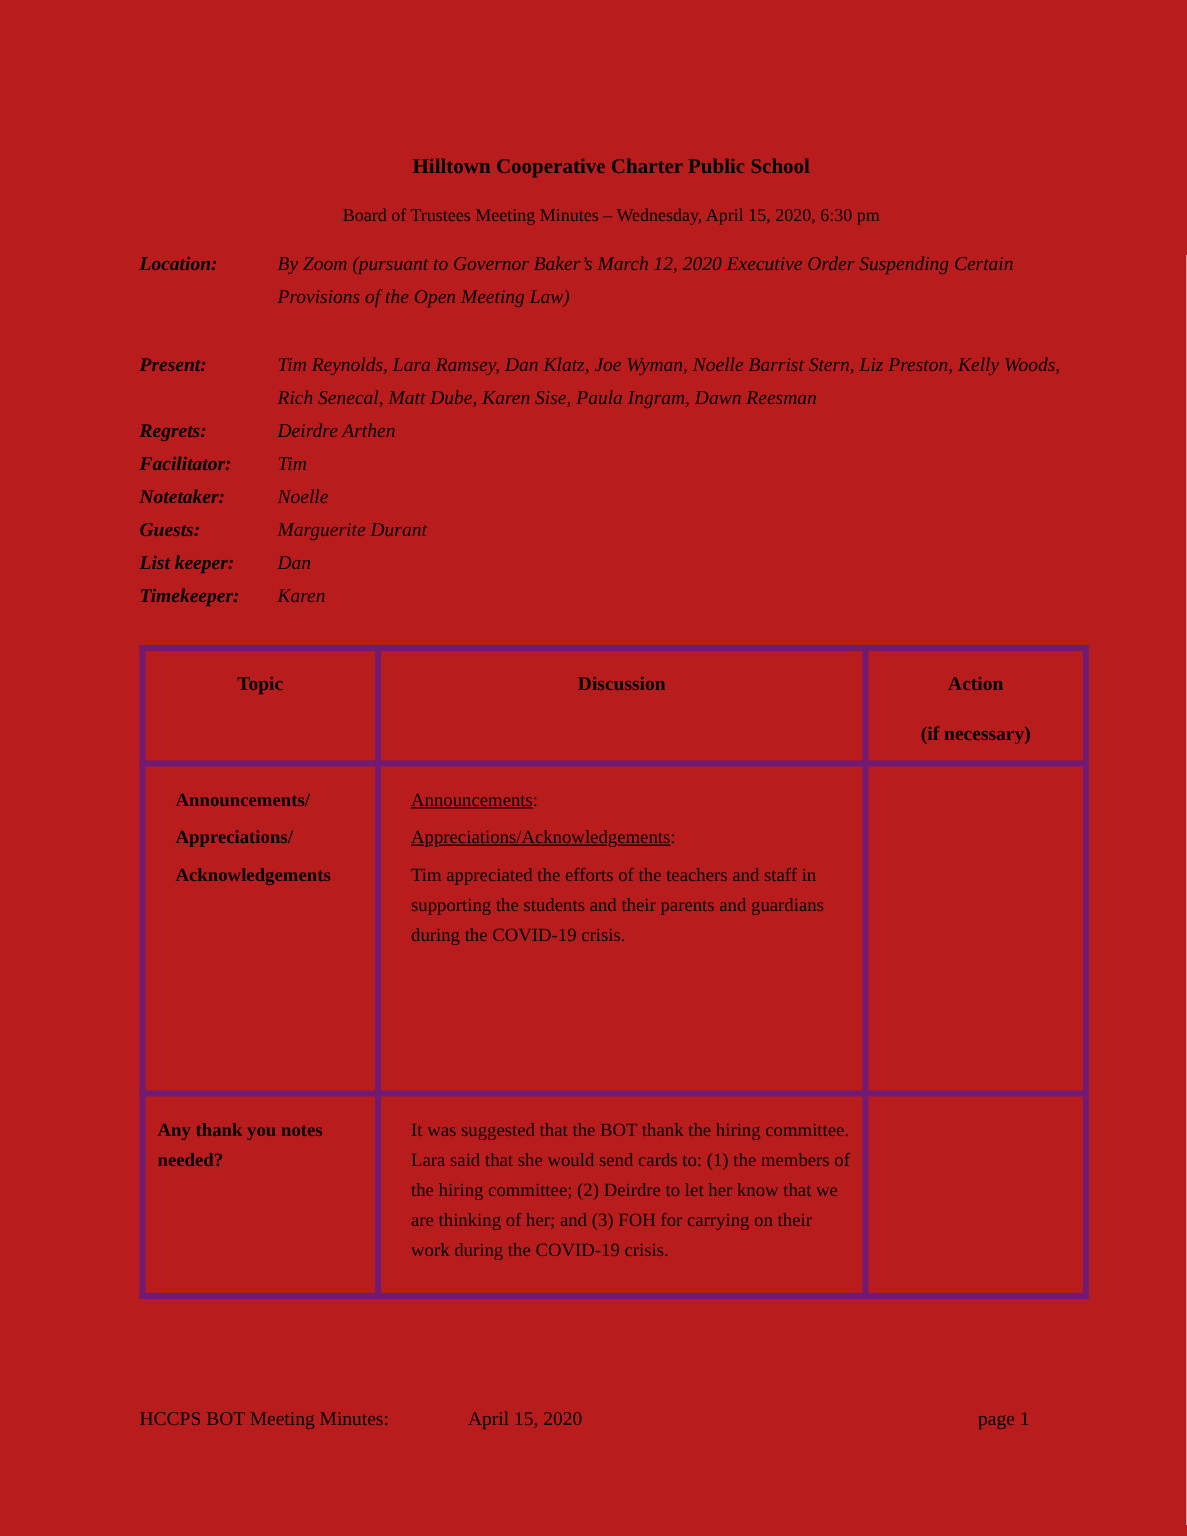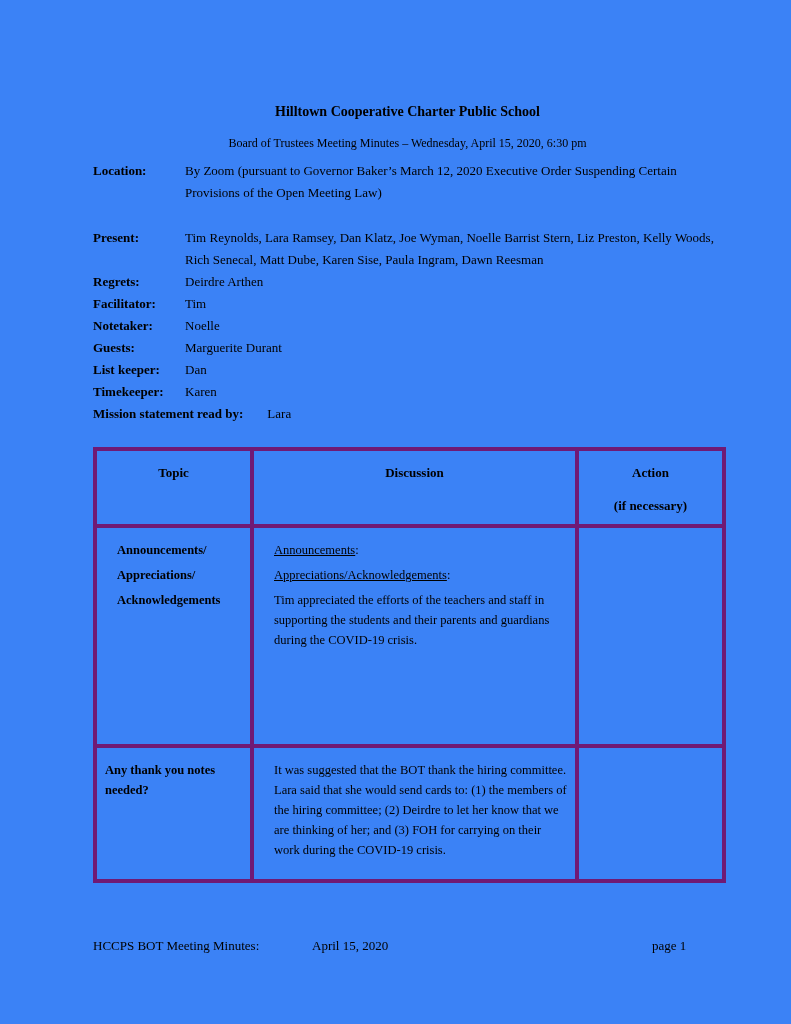--- a/index.html
+++ b/index.html
@@ -4,21 +4,21 @@
 <style>
   html, body {
     margin: 0;
     padding: 0;
     background: #ffffff;
   }
   .page {
     position: relative;
     width: 791px;
     height: 1024px;
-    background: #3b82f6;
+    background: #b91c1c;
     color: #000000;
     font-family: "Liberation Serif", "DejaVu Serif", serif;
     font-size: 13px;
     overflow: hidden;
     box-sizing: border-box;
   }
   .content {
     padding: 104px 69px 0 93px;
   }
   .title {
@@ -27,21 +27,22 @@
     font-size: 14px;
     line-height: 16px;
   }
   .subtitle {
     text-align: center;
     font-size: 12px;
     line-height: 16px;
     margin-top: 15px;
   }
   .meta {
-    margin-top: 9px;
+    margin-top: 14px;
+    font-style: italic;
   }
   .meta-row {
     display: flex;
     line-height: 22px;
   }
   .meta-row .label {
     font-weight: bold;
     width: 92px;
     flex-shrink: 0;
   }
@@ -146,24 +147,20 @@
         <span class="label">Guests:</span>
         <span class="value">Marguerite Durant</span>
       </div>
       <div class="meta-row">
         <span class="label">List keeper:</span>
         <span class="value">Dan</span>
       </div>
       <div class="meta-row">
         <span class="label">Timekeeper:</span>
         <span class="value">Karen</span>
-      </div>
-      <div class="meta-row mission">
-        <span class="label">Mission statement read by:</span>
-        <span class="value">Lara</span>
       </div>
     </div>
 
     <table class="minutes">
       <colgroup>
         <col class="c-topic">
         <col class="c-discussion">
         <col class="c-action">
       </colgroup>
       <thead>

